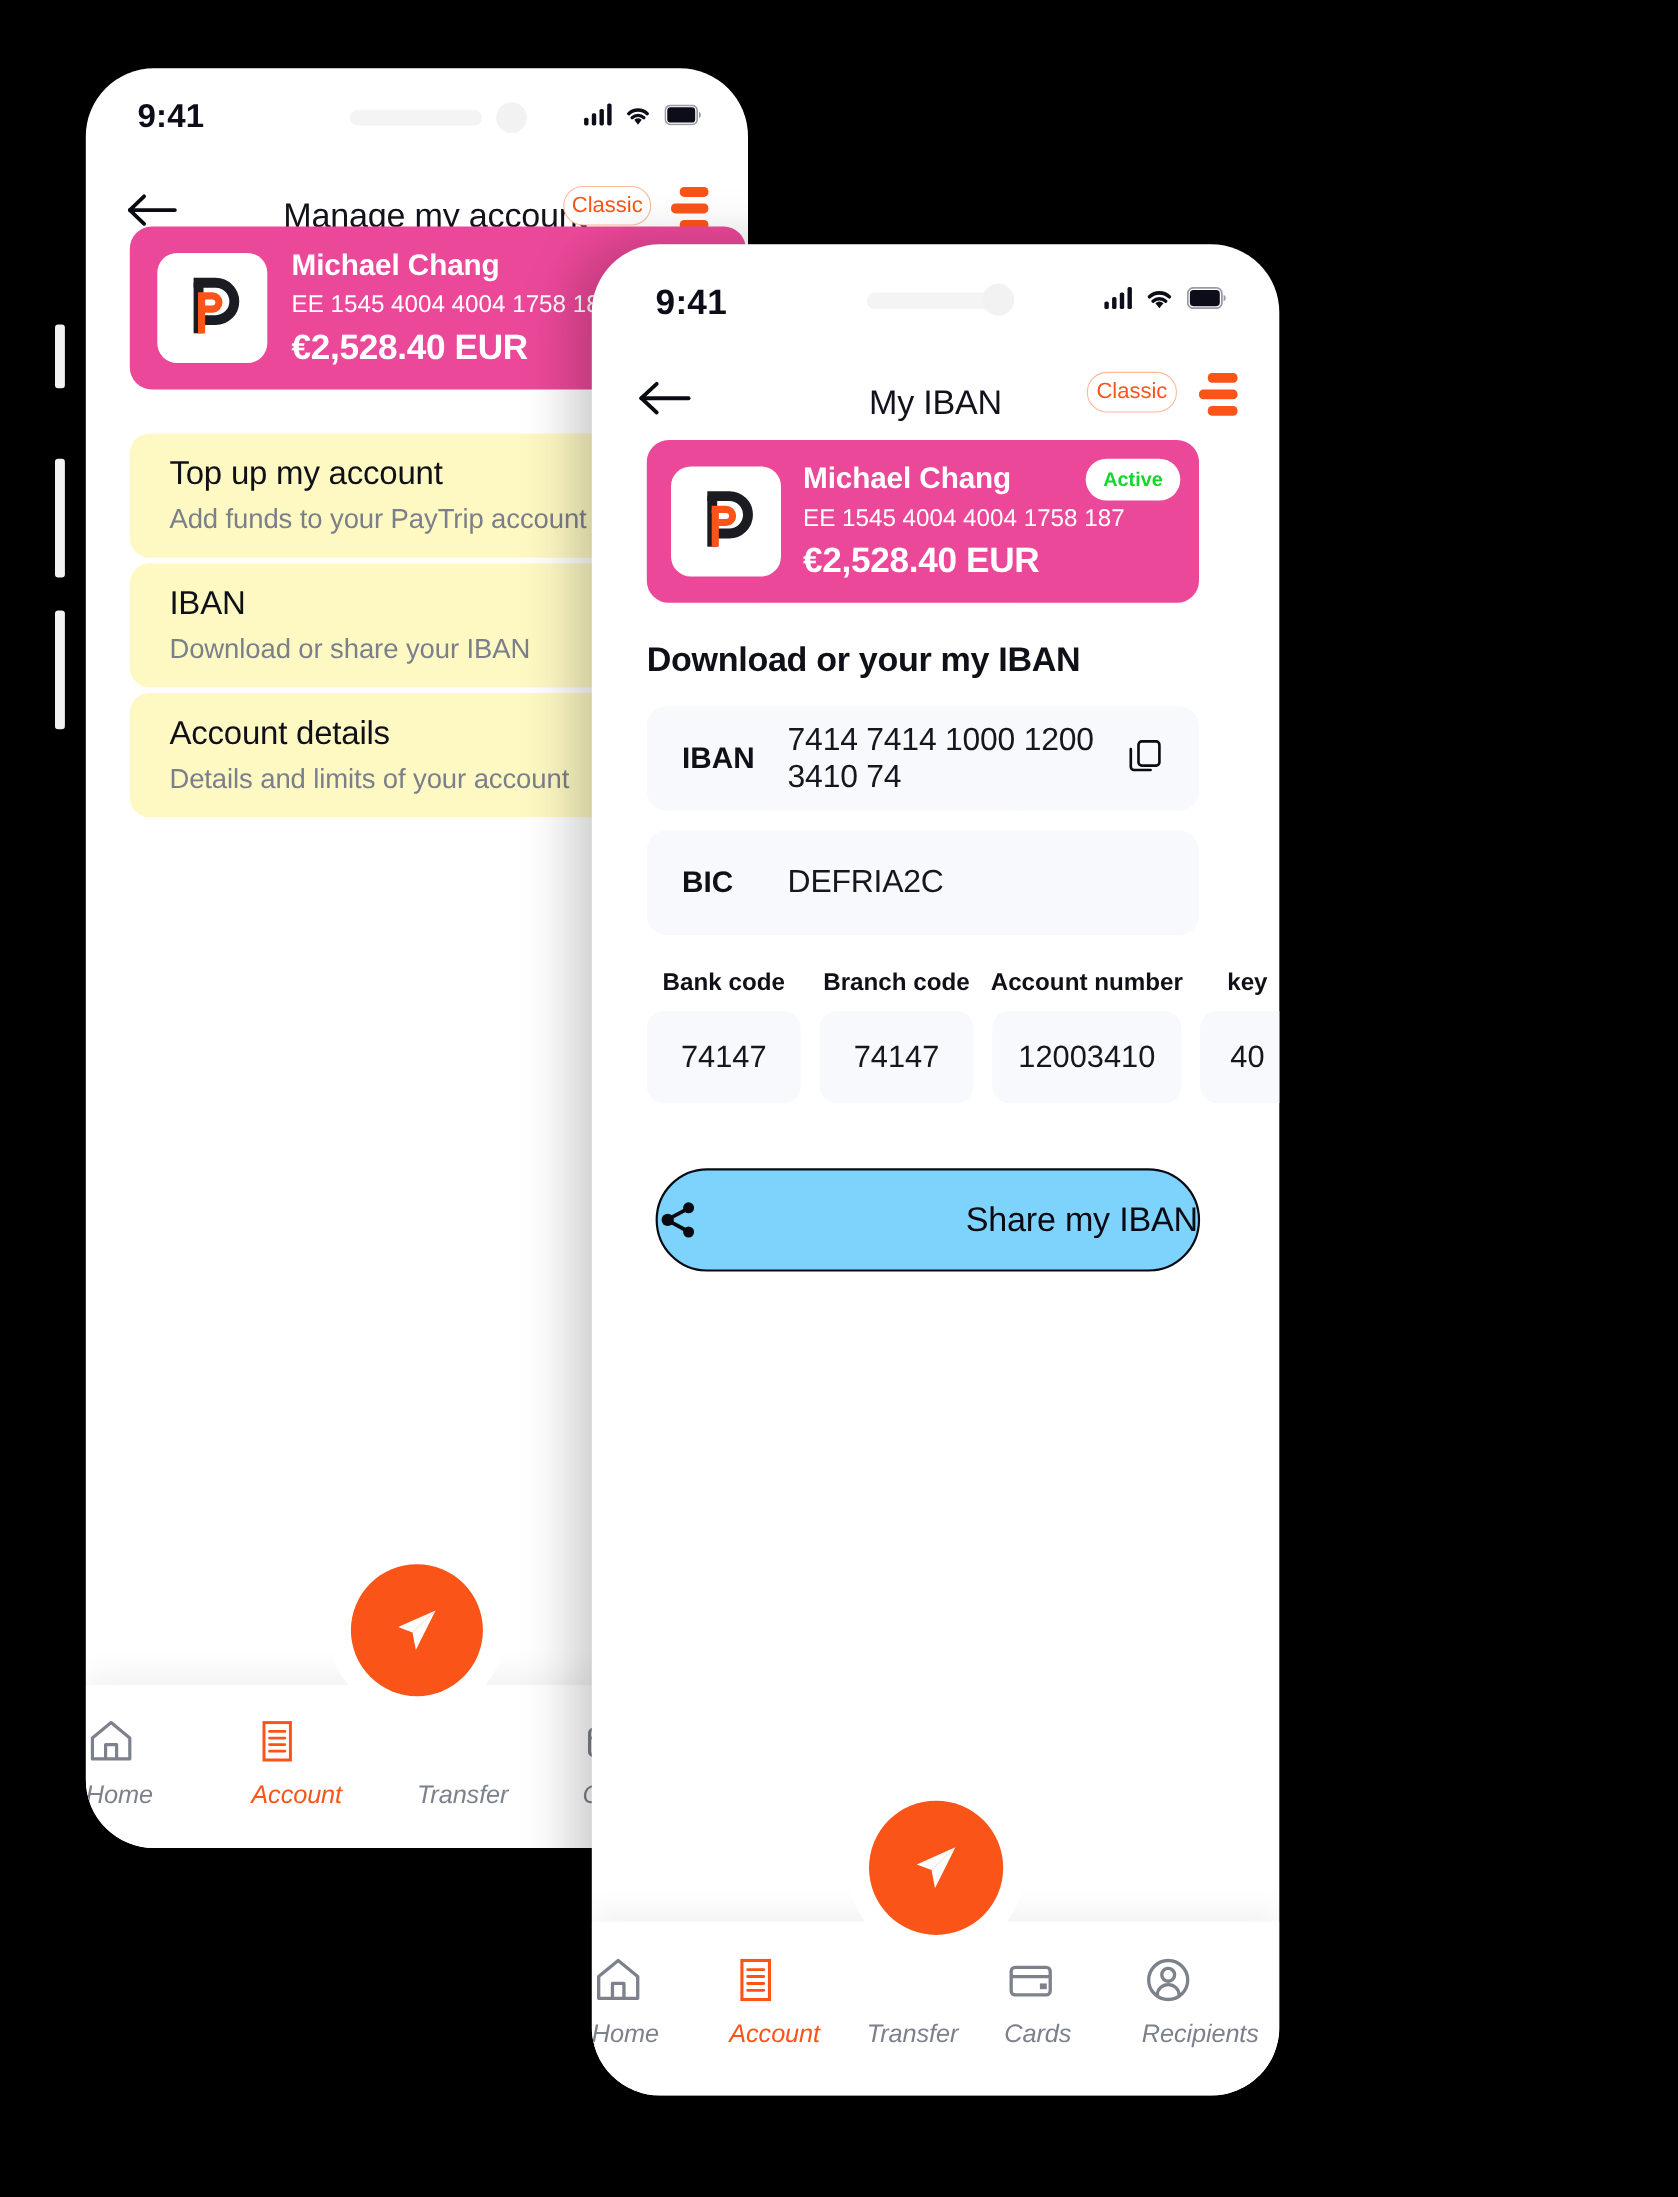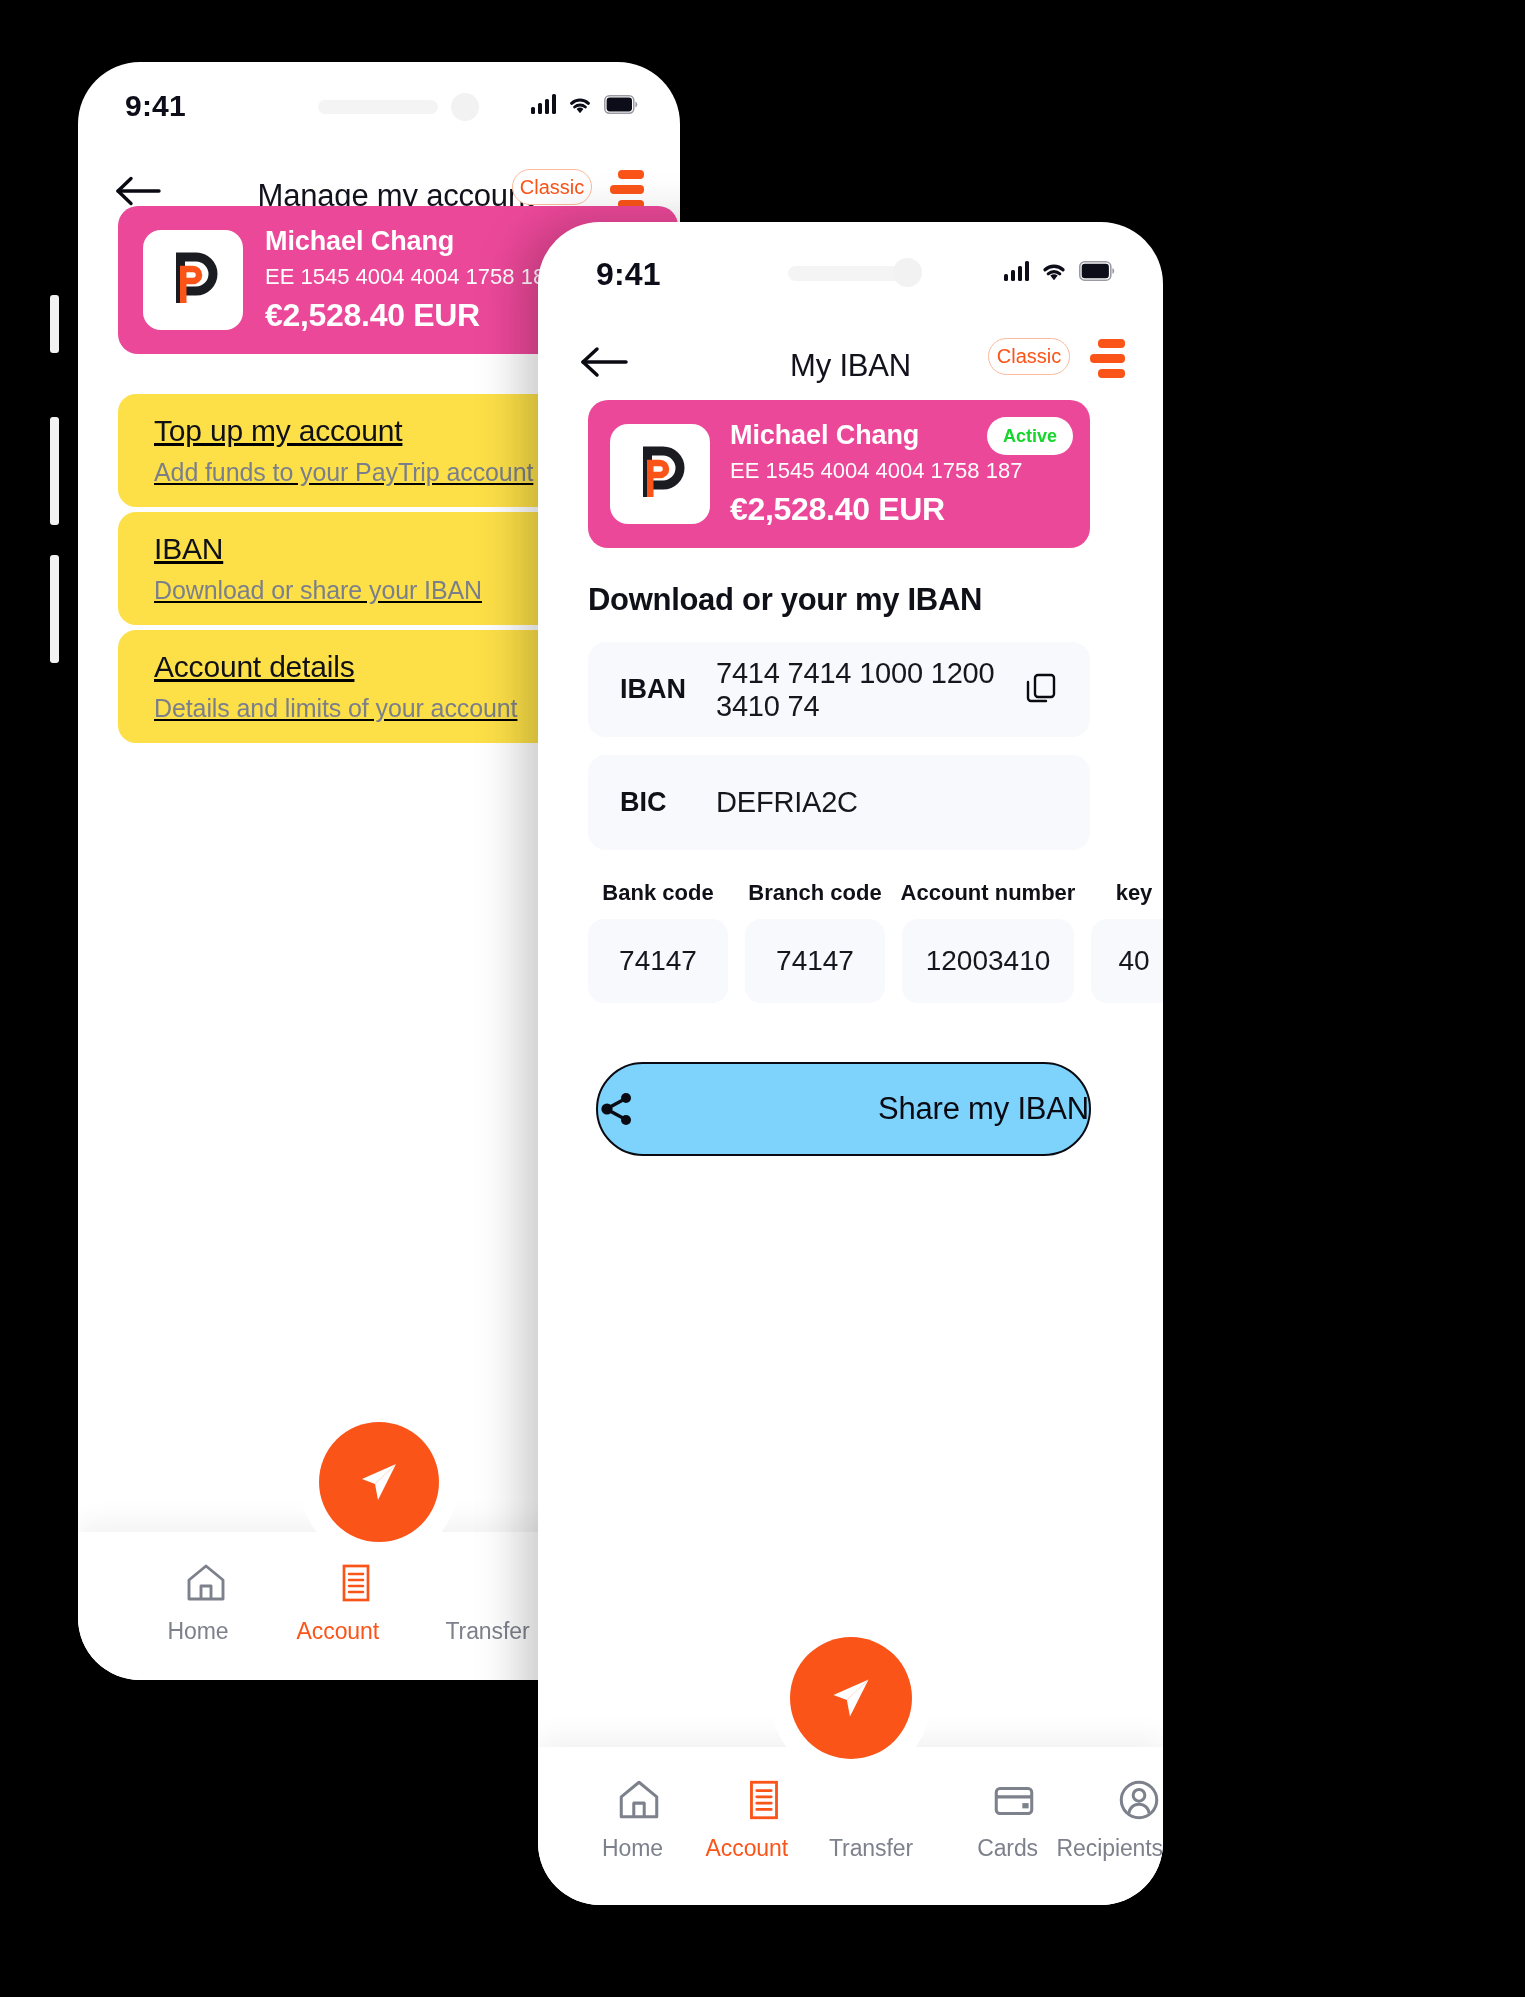--- a/index.html
+++ b/index.html
@@ -83,23 +83,23 @@
   .acct-iban { color: #fff; font-weight: 400; }
   .acct-bal  { color: #fff; font-weight: 700; letter-spacing: -0.3px; }
   .active-badge {
     position: absolute; background: #ffffff; border-radius: 20px;
     color: #16d62b; font-weight: 600; display: flex;
     align-items: center; justify-content: center;
   }
 
   
   .menu-item {
-    position: absolute; background: #fde047; border-radius: 18px;
+    position: absolute; background: #fef9c3; border-radius: 18px;
     display: flex; flex-direction: column; justify-content: center;
-    padding-left: 36px; cursor: pointer; text-decoration: underline;
+    padding-left: 36px; cursor: pointer;
   }
   .mi-title { font-size: 30px; color: #101018; font-weight: 400; letter-spacing: -0.2px; }
   .mi-sub   { font-size: 25px; color: #7b7f8b; margin-top: 10px; letter-spacing: -0.1px; }
 
   
   .section-title {
     position: absolute; font-size: 31px; font-weight: 700;
     color: #101018; letter-spacing: -0.3px;
   }
   .field-row {
@@ -126,21 +126,21 @@
   .share-btn span.lbl { font-size: 31px; color: #0a0a12; letter-spacing: -0.2px; }
 
   
   .bottomnav {
     position: absolute; left: 0; bottom: 0; width: 100%;
     background: #ffffff; display: flex; align-items: flex-start;
     box-shadow: 0 -10px 26px rgba(0,0,0,0.055);
   }
   .nav-item {
     flex: 1; display: flex; flex-direction: column;
-    align-items: flex-end; cursor: pointer;
+    align-items: flex-start; cursor: pointer; font-style: italic;
   }
   .nav-ico { height: 50px; display: flex; align-items: center; justify-content: center; }
   .nav-lbl { font-size: 23px; color: #7d818c; margin-top: 10px; letter-spacing: -0.1px; }
   .nav-item.active .nav-lbl { color: #fa5418; }
   .fab-notch {
     position: absolute; background: #ffffff; border-radius: 50%;
     z-index: 3; pointer-events: none;
   }
   .fab {
     position: absolute; background: #fa5418; border-radius: 50%;

